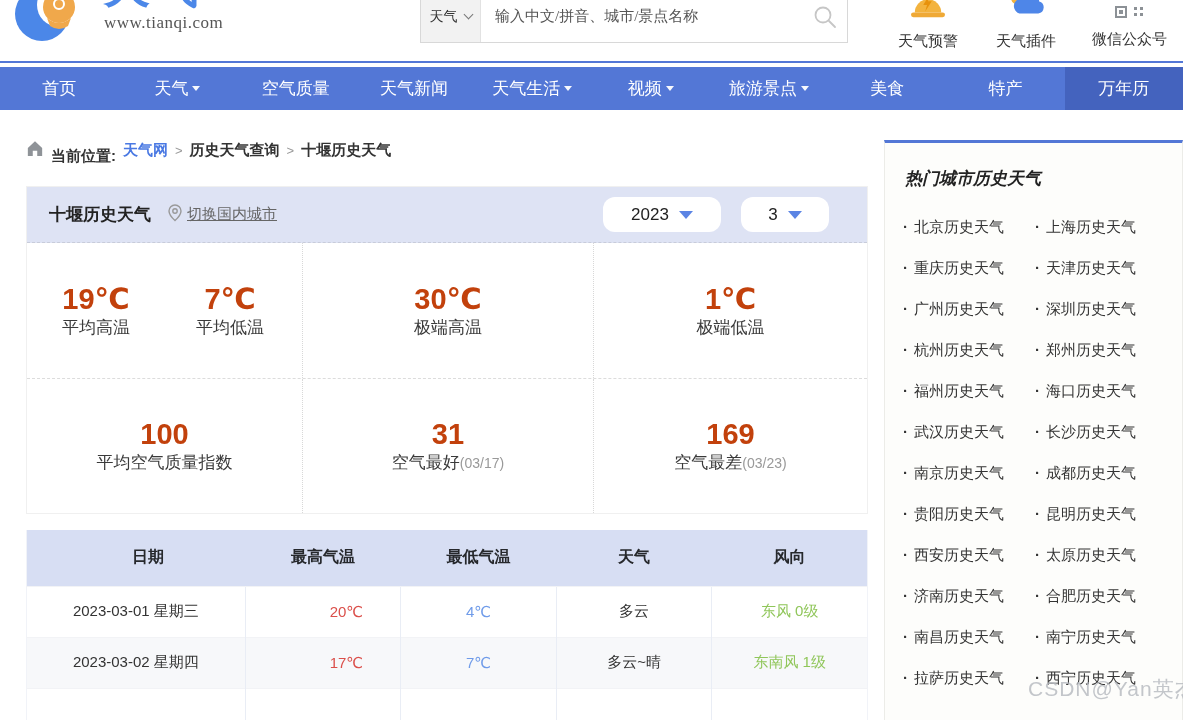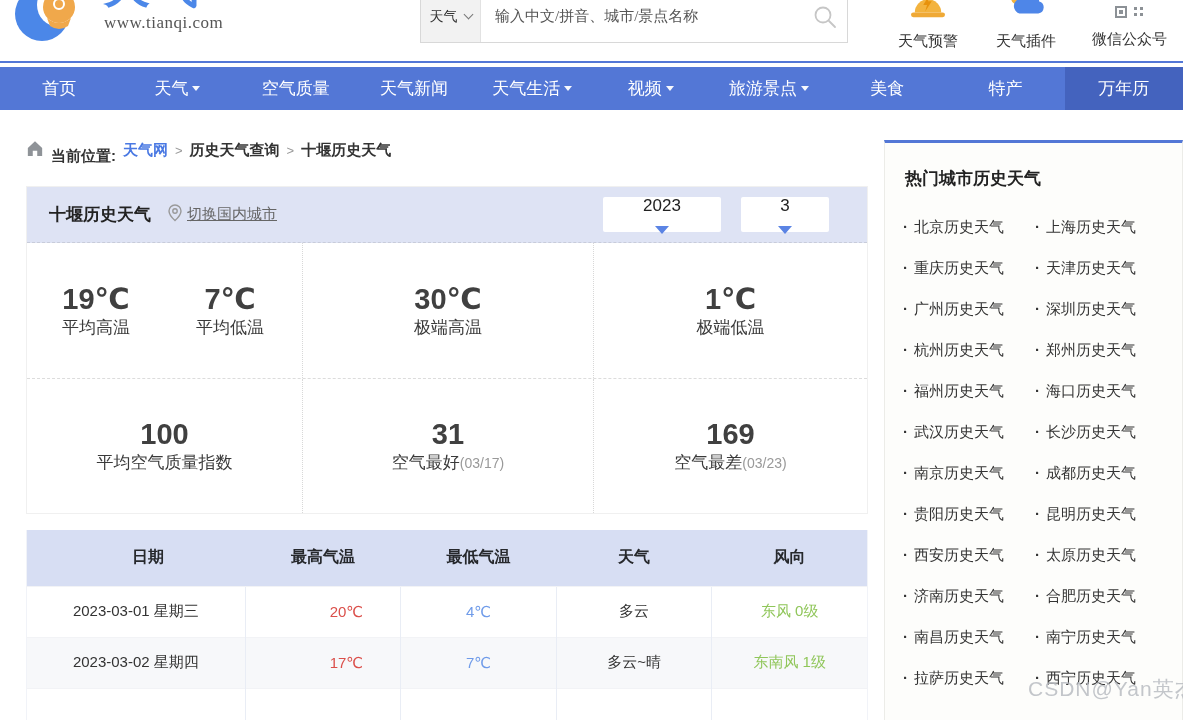--- a/index.html
+++ b/index.html
@@ -47,55 +47,55 @@
   .breadcrumb .sep { color:#999; font-size:13px; }
   .breadcrumb .bc-item { font-weight:bold; color:#333; cursor:pointer; }
 
   .panel { width:842px; border:1px solid #F0F0F0; background:#fff; }
   .panel-head { height:56px; background:#DEE3F4; display:flex; align-items:center; padding-left:22px;
     border-bottom:1px dashed #C8CCDA; }
   .panel-title { font-size:17px; font-weight:bold; color:#222; margin-right:16px; }
   .switch-city { display:flex; align-items:center; gap:4px; cursor:pointer; }
   .switch-city span { font-size:15px; color:#666; text-decoration:underline; }
   .ph-spacer { flex:1; }
-  .sel { background:#fff; border-radius:2px; height:35px; display:flex; align-items:center;
-    justify-content:center; gap:10px; font-size:17px; color:#222; cursor:pointer;flex-direction:column; }
+  .sel { background:#fff; border-radius:12px; height:35px; display:flex; align-items:center;
+    justify-content:center; gap:10px; font-size:17px; color:#222; cursor:pointer; }
   .sel-year { width:118px; margin-right:20px; }
   .sel-month { width:88px; margin-right:38px; }
   .tri { width:0; height:0; border-left:7px solid transparent; border-right:7px solid transparent;
     border-top:8px solid #5B84E4; }
 
   .stats-row { display:flex; height:135px; }
   .stats-row + .stats-row { border-top:1px dashed #DCDCDC; }
   .cellA { width:275px; display:flex; align-items:center; padding-left:16px; gap:28px; }
   .cellB { width:291px; border-left:1px dotted #D8D8D8; display:flex; align-items:center; justify-content:center; }
   .cellC { flex:1; border-left:1px dotted #D8D8D8; display:flex; align-items:center; justify-content:center; }
   .stat { text-align:center; min-width:106px; }
-  .stat-num { font-size:29px; font-weight:bold; color:#404040; }
+  .stat-num { font-size:29px; font-weight:bold; color:#c2410c; }
   .stat-lbl { font-size:17px; color:#3a3a3a; margin-top:0; white-space:nowrap; }
   .stat-note { font-size:14px; color:#999; font-weight:normal; }
 
   table.hist { width:842px; margin-top:16px; border-collapse:collapse; table-layout:fixed;
     border-left:1px solid #F1F3F8; border-right:1px solid #F1F3F8; }
   table.hist th { height:56px; background:#D7DEF3; font-size:16px; font-weight:bold; color:#26282c; }
   table.hist th:nth-child(1){ width:26%;padding-left:24px; } table.hist th:nth-child(2){ width:18.5%; }
   table.hist th:nth-child(3){ width:18.5%; } table.hist th:nth-child(4){ width:18.5%; }
   table.hist td { height:51px; text-align:center; font-size:15px; border-top:1px solid #F2F3F6; }
   table.hist td + td { border-left:1px solid #E9EDF5; }
   table.hist tbody tr:nth-child(even) { background:#F7F8FA; }
   td.c-date { color:#333; }
   td.c-high { color:#DB4F4A;padding-left:47px; }
   td.c-low  { color:#6F9BE9; }
   td.c-wx   { color:#333; }
   td.c-wind { color:#90C65A; }
 
   .sidebar { position:absolute; left:884px; top:0; width:299px; height:610px;
     border-top:3px solid #5377D6; border-left:1px solid #ECECE8; border-right:1px solid #ECECE8;
     background:#FDFDFB; }
-  .sb-title { font-size:17px; font-weight:bold; color:#222; margin:24px 0 0 20px; }
+  .sb-title { font-size:17px; font-weight:bold; color:#222; margin:24px 0 0 20px;font-style:italic; }
   .city-grid { display:grid; grid-template-columns:132px 1fr; row-gap:22px; margin:28px 0 0 18px; }
   .city { font-size:15px; color:#333; cursor:pointer; white-space:nowrap; }
   .city::before { content:"·"; font-weight:bold; margin-right:6px; color:#333; }
 
   .watermark { position:absolute; left:1028px; top:675px; font-size:21px; letter-spacing:1px;
     color:rgba(180,184,190,0.8); z-index:5; white-space:nowrap; }
 </style>
 </head>
 <body>
 

